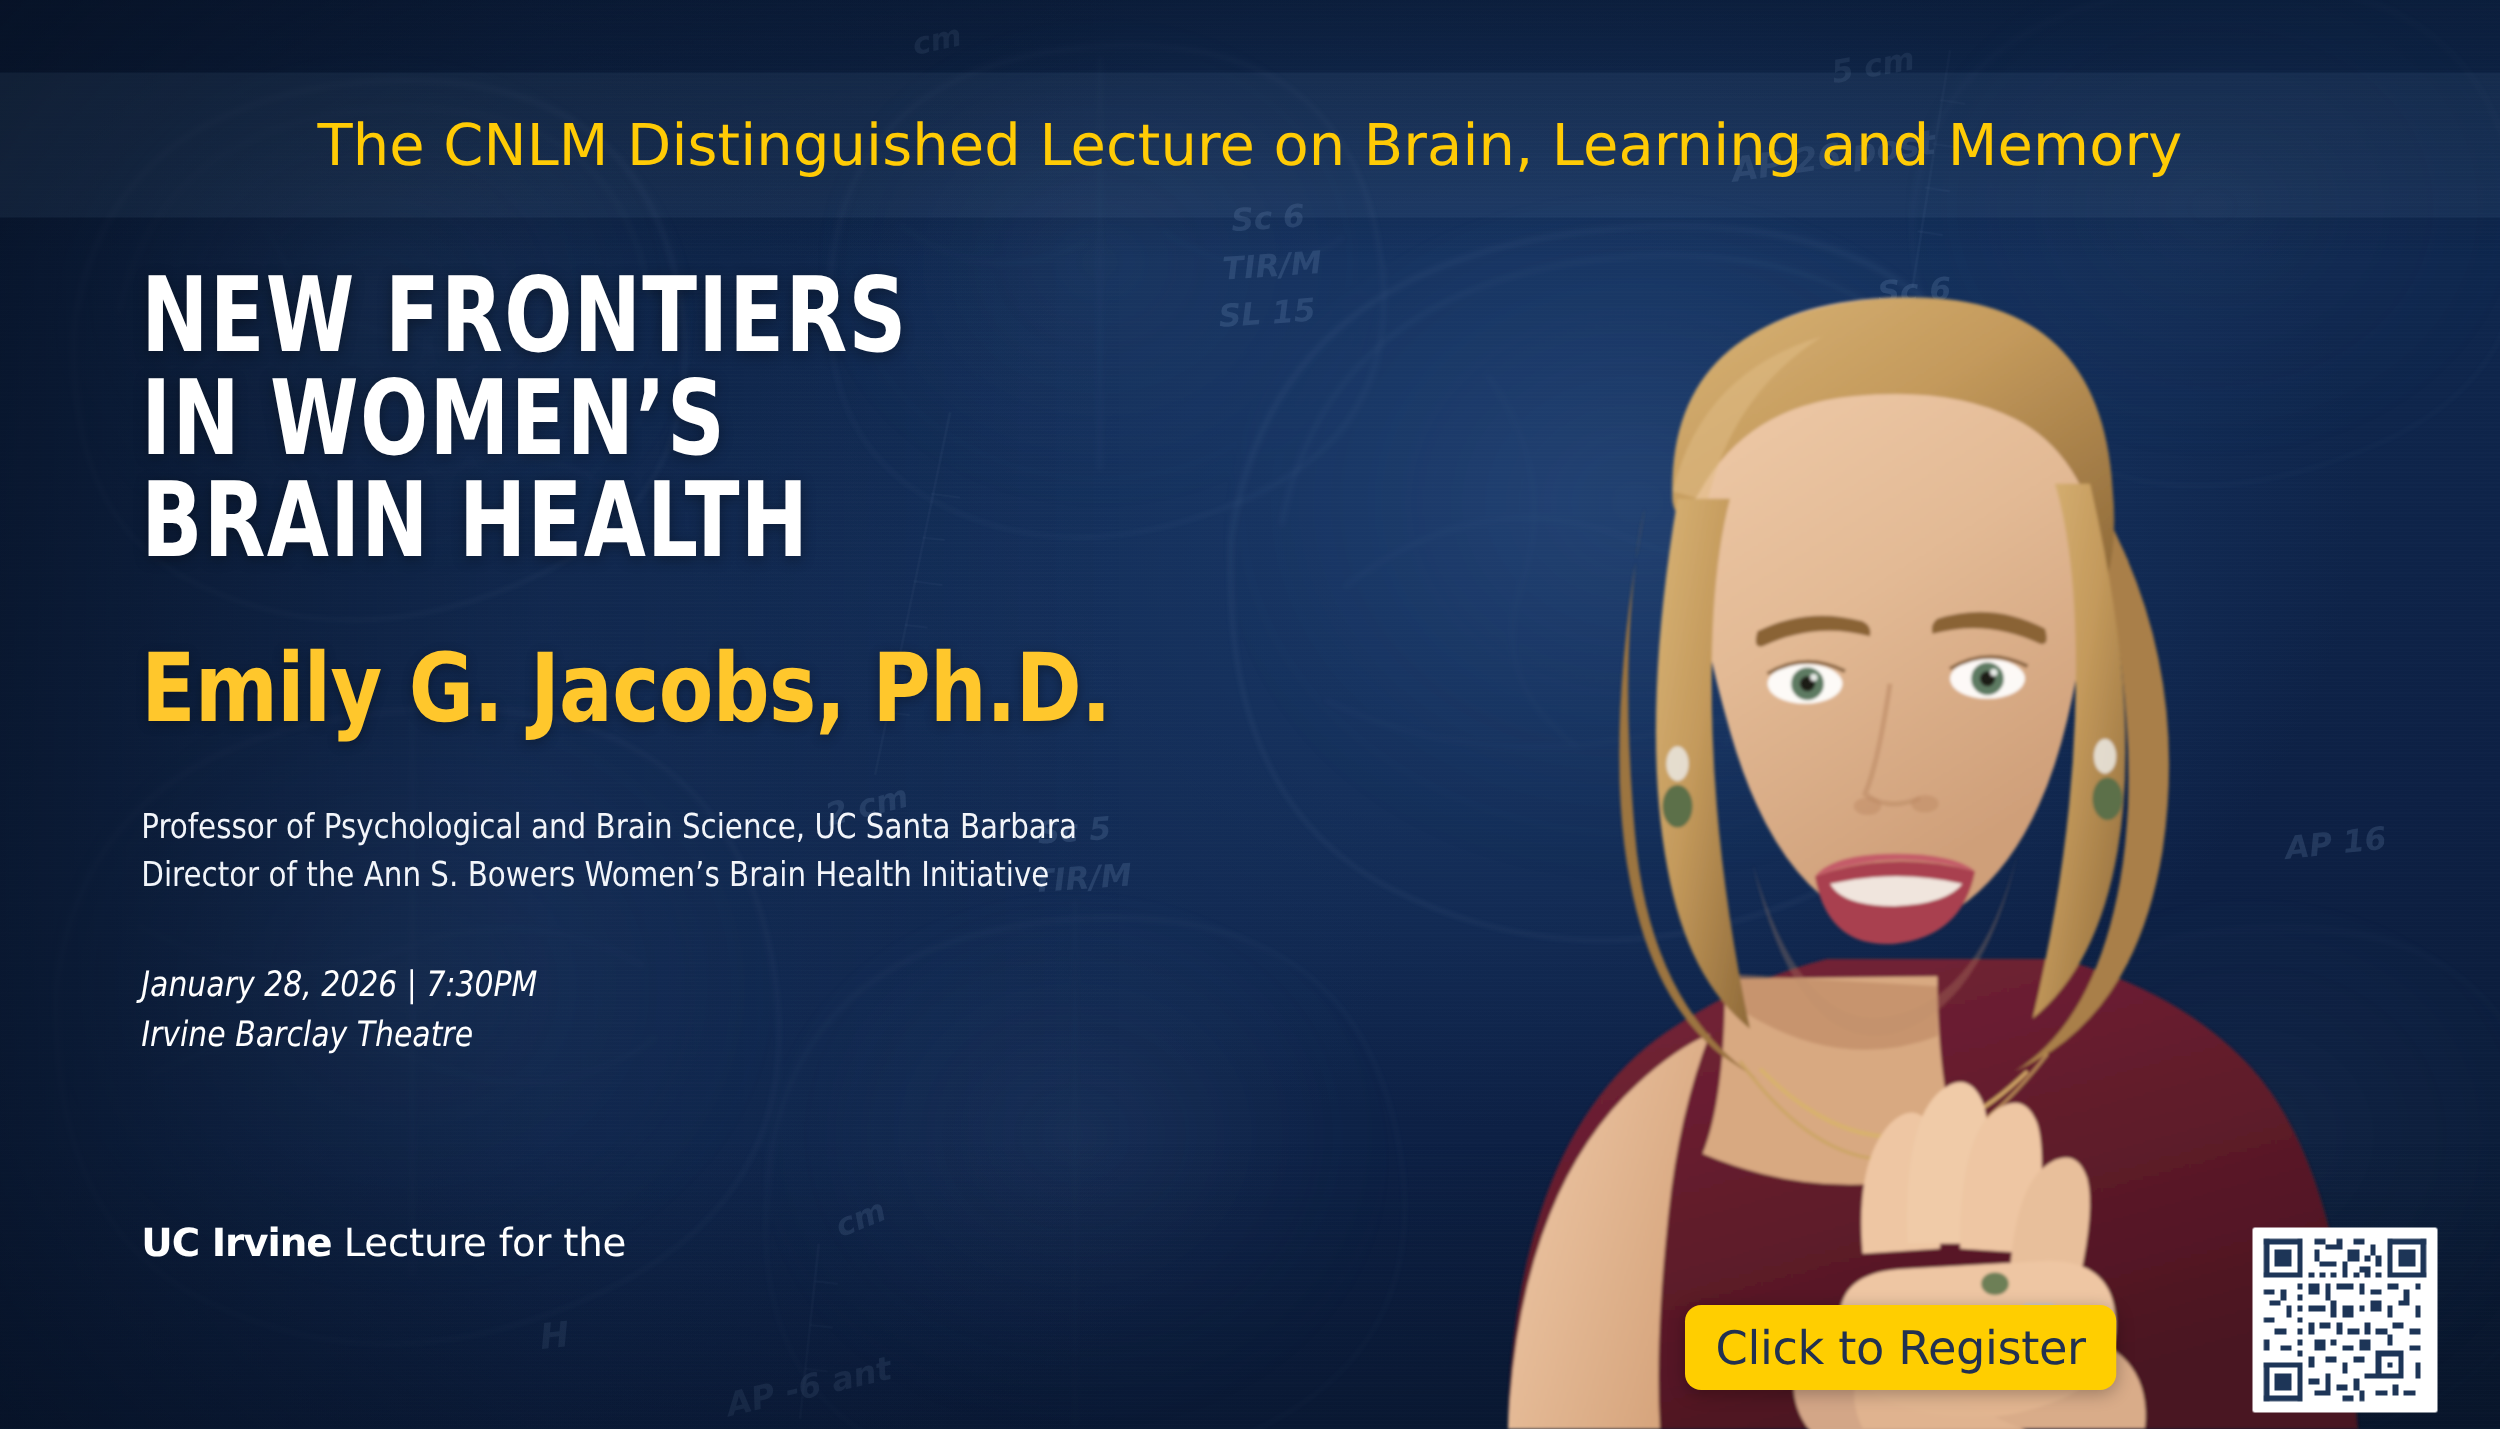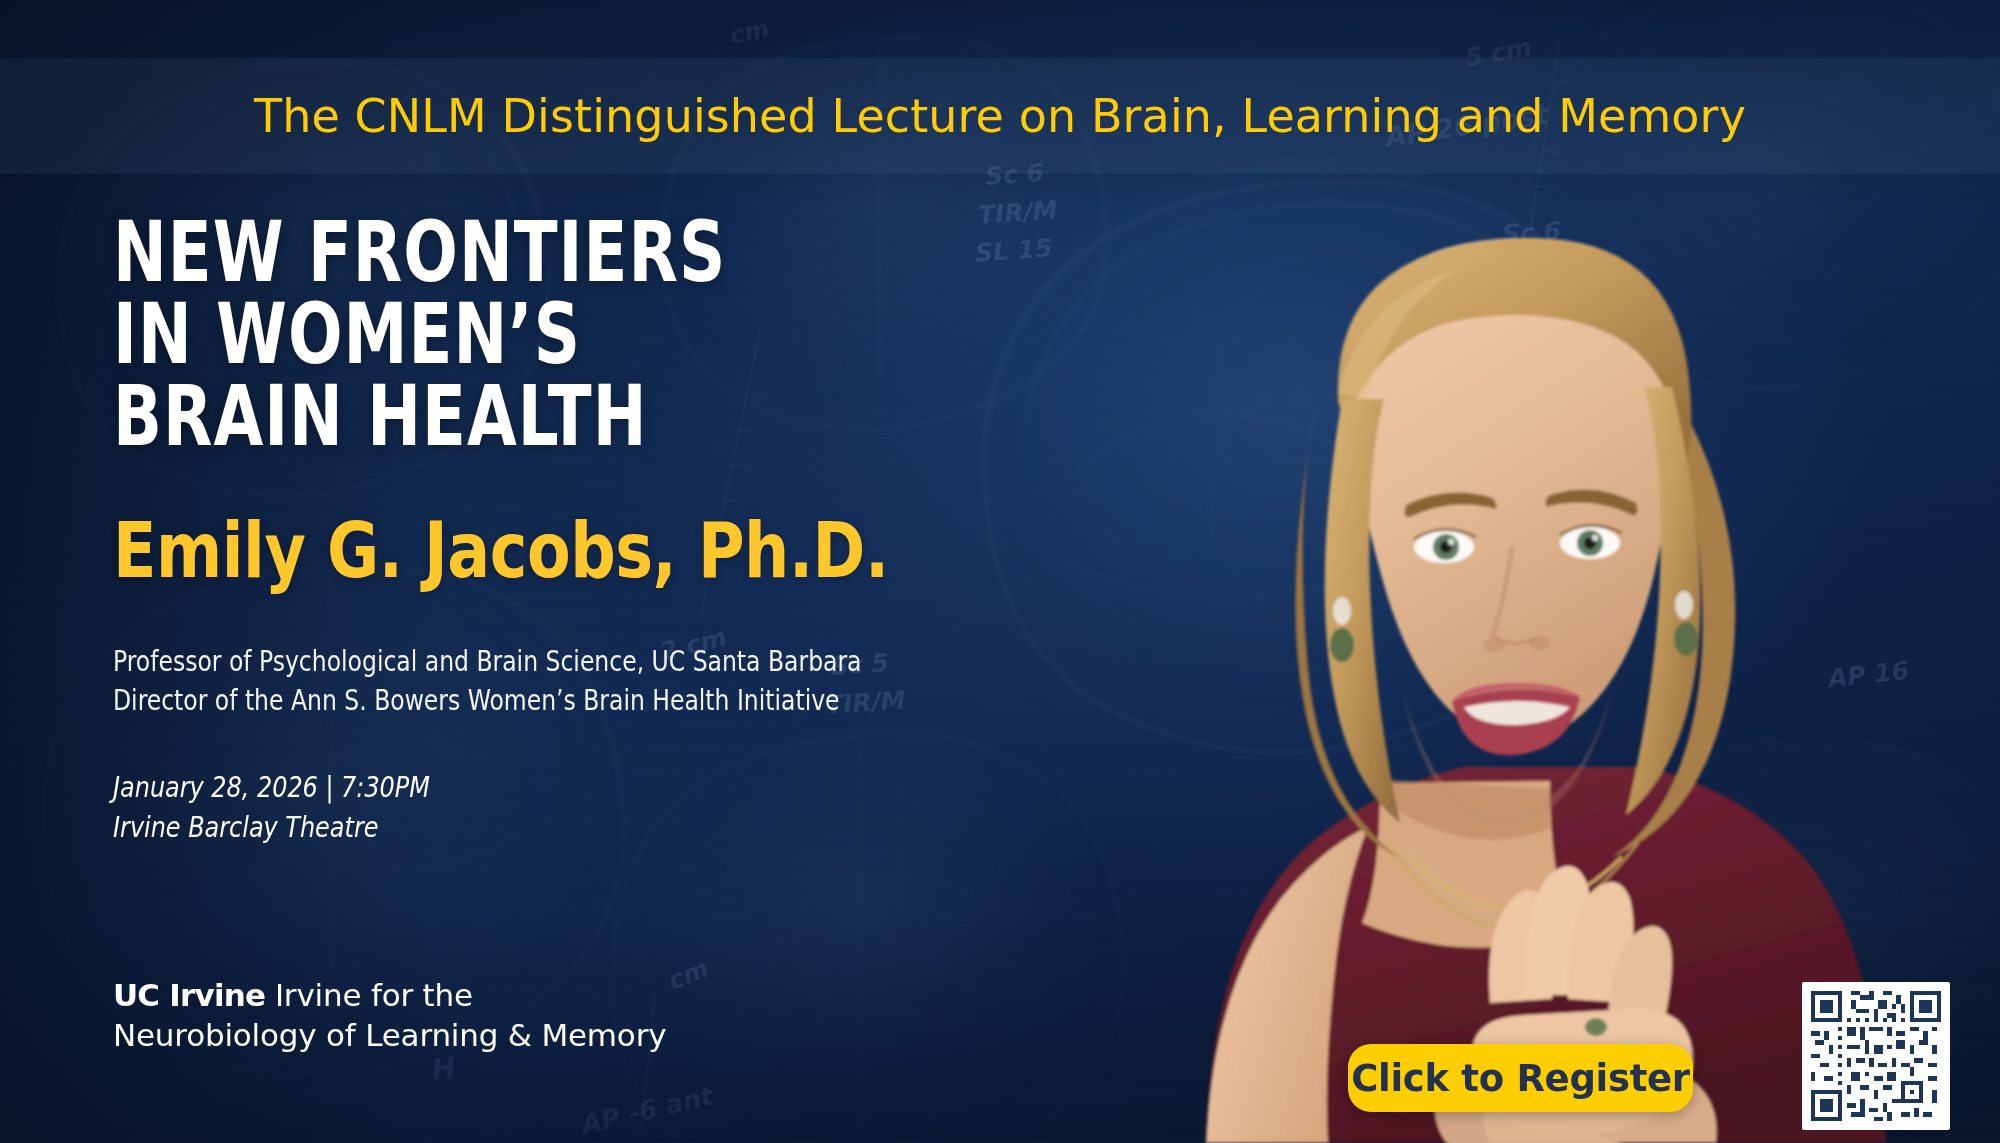--- a/index.html
+++ b/index.html
@@ -159,25 +159,25 @@
   }
   .logo-lockup .row { white-space:nowrap; }
 
   
   .register-button {
     position:absolute;
     left:1348px; top:1044px;
     width:345px; height:68px;
     background:#FFCE00;
     border:none;
-    border-radius:23px;
+    border-radius:13px;
     color:#223150;
     font-family:"DejaVu Sans", sans-serif;
     font-size:37px;
-    font-weight:700;
+    font-weight:400;
     letter-spacing:-.3px;
     cursor:pointer;
     display:flex; align-items:center; justify-content:center;
     box-shadow:0 3px 14px rgba(0,0,0,.28);
   }
 
   
   .qr-wrap {
     position:absolute;
     left:1802px; top:982px;
@@ -427,22 +427,21 @@
       <div>Director of the Ann S. Bowers Women’s Brain Health Initiative</div>
     </div>
 
     <div class="event-details">
       <div>January 28, 2026 | 7:30PM</div>
       <div>Irvine Barclay Theatre</div>
     </div>
   </div>
 
   <div class="logo-lockup">
-    <div class="row"><span class="uci">UC Irvine</span><span> Irvine for the</span></div>
-    <div class="row">Neurobiology of Learning &amp; Memory</div>
+    <div class="row"><span class="uci">UC Irvine</span><span> Lecture for the</span></div>
   </div>
 
   <button class="register-button">Click to Register</button>
 
   <div class="qr-wrap">
     <svg viewBox="0 0 29 29" shape-rendering="crispEdges">
       <rect width="29" height="29" fill="#ffffff"></rect>
       <g fill="#1d3557">
 
         <rect x="0" y="0" width="7" height="1"></rect>

